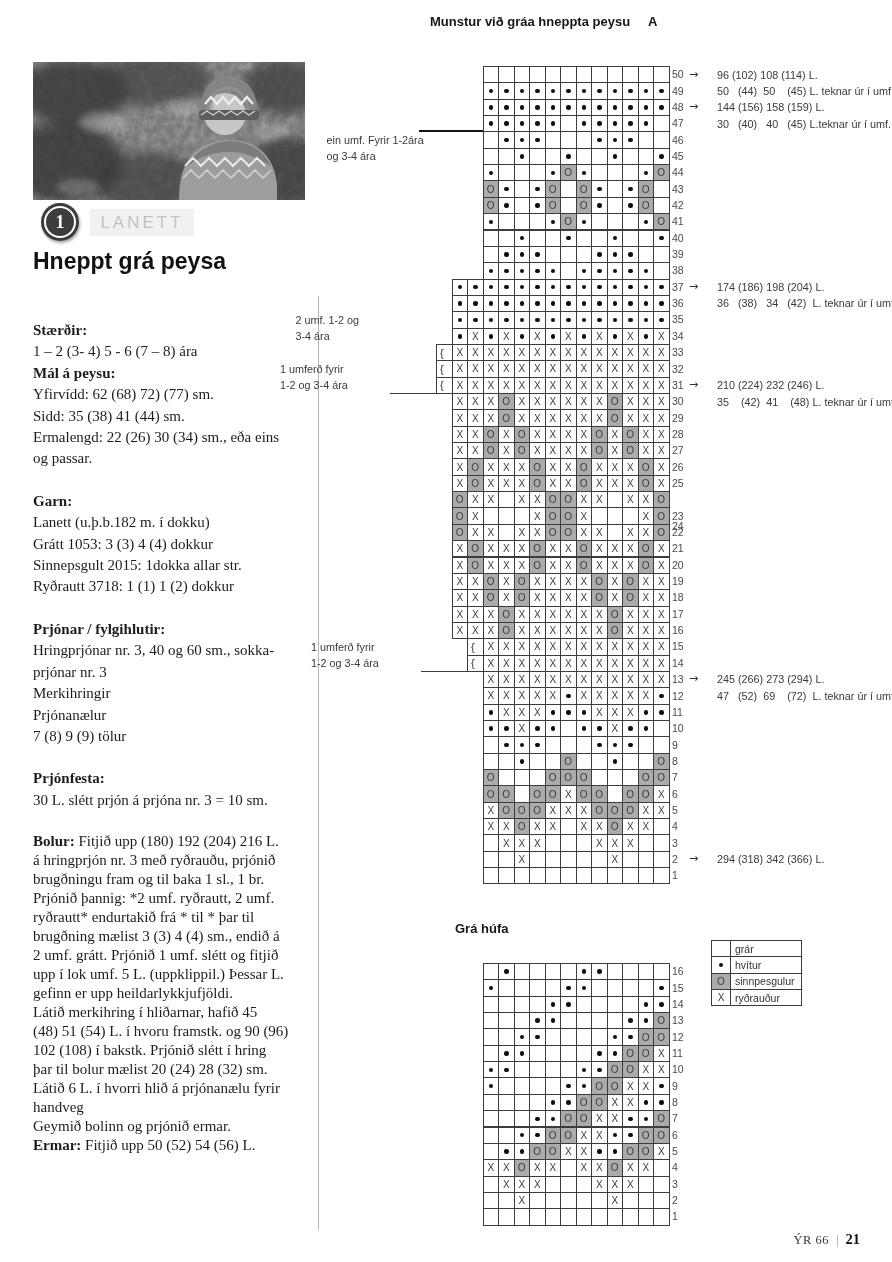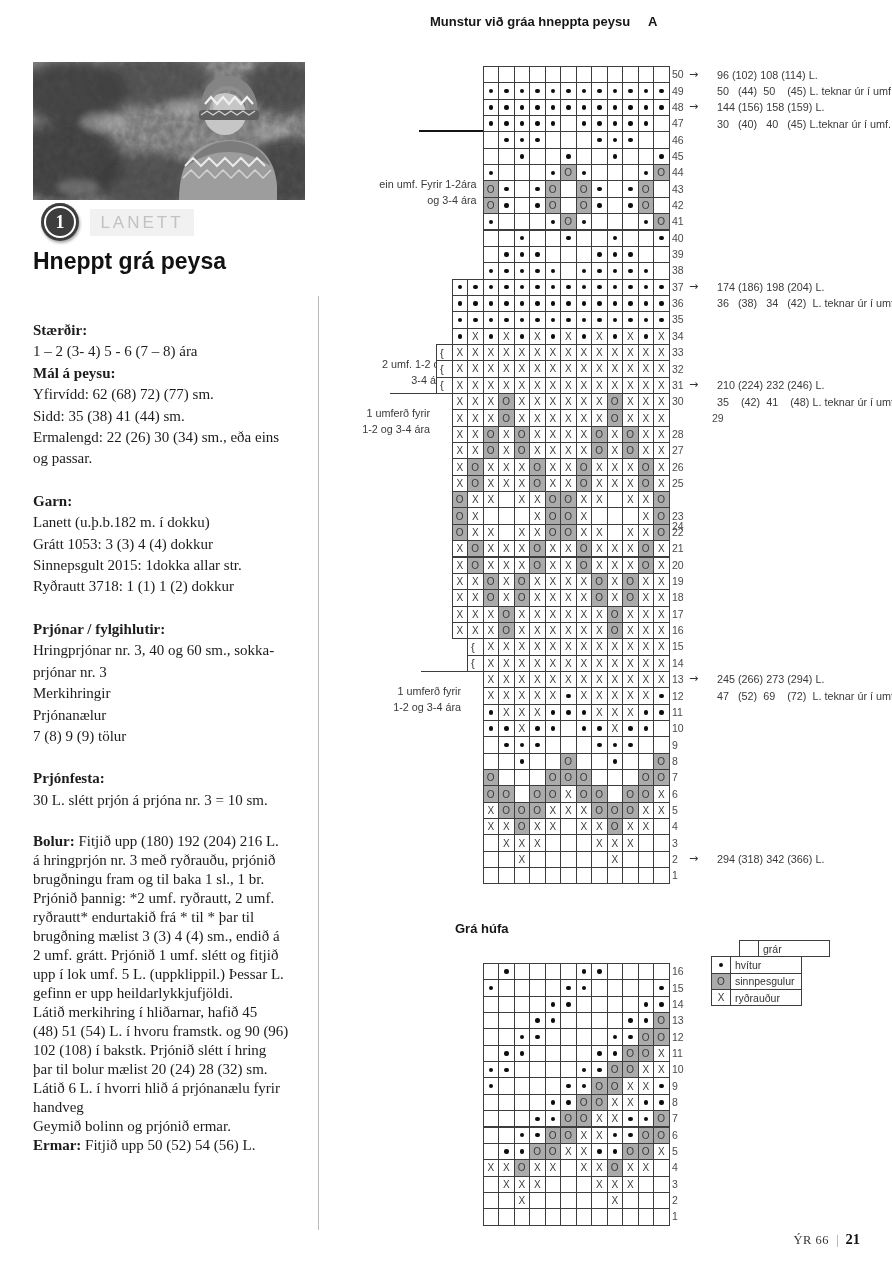--- a/index.html
+++ b/index.html
@@ -29,21 +29,21 @@
         font-family:"Liberation Sans",sans-serif;font-size:10px;color:#3b3b3b;}
   .cell.gray{background:#ababab;}
   .cell.brace{border-color:#3d3d3d;background:#fff;font-size:11px;color:#333;justify-content:flex-start;padding-left:3px;}
   .dot{width:4.5px;height:4.5px;border-radius:50%;background:#0d0d0d;}
   .rownum{position:absolute;left:672px;width:16px;font-family:"Liberation Sans",sans-serif;
           font-size:10.5px;color:#4a4a4a;}
   .arrow{position:absolute;left:689px;font-family:"DejaVu Sans",sans-serif;font-size:11px;color:#333;}
   .rtext{position:absolute;left:717px;font-family:"Liberation Sans",sans-serif;font-size:10.8px;
          color:#3a3a3a;white-space:pre;}
   .ltext{position:absolute;font-family:"Liberation Sans",sans-serif;font-size:10.8px;color:#3a3a3a;
-         text-align:right;white-space:nowrap;margin-top:44px;}
+         white-space:nowrap;}
   .marker-line{position:absolute;height:2px;background:#141414;}
   .marker-line.thin{height:1.2px;background:#3d3d3d;}
   
   .legend-row{position:absolute;display:flex;}
   .leg-label{box-sizing:border-box;width:72px;height:17.3px;margin-left:-1px;border:1px solid #3d3d3d;
          display:flex;align-items:center;padding-left:4px;font-family:"Liberation Sans",sans-serif;
          font-size:10.5px;color:#333;background:#fff;}
   .leg-sym{box-sizing:border-box;width:20px;height:17.3px;border:1px solid #3d3d3d;background:#fff;
          display:flex;align-items:center;justify-content:center;font-family:"Liberation Sans",sans-serif;
          font-size:10px;color:#3b3b3b;}
@@ -797,21 +797,21 @@
       <div class="cell">X</div>
       <div class="cell">X</div>
       <div class="cell">X</div>
       <div class="cell">X</div>
       <div class="cell">X</div>
       <div class="cell gray">O</div>
       <div class="cell">X</div>
       <div class="cell">X</div>
       <div class="cell">X</div>
     </div>
-    <div class="rownum" style="top: 411.55px; margin-left: 40px;">29</div>
+    <div class="rownum" style="top: 411.55px;">29</div>
     <div class="chart-row" style="top: 425.7px; left: 451.5px;">
       <div class="cell">X</div>
       <div class="cell">X</div>
       <div class="cell gray">O</div>
       <div class="cell">X</div>
       <div class="cell gray">O</div>
       <div class="cell">X</div>
       <div class="cell">X</div>
       <div class="cell">X</div>
       <div class="cell">X</div>
@@ -1636,21 +1636,21 @@
       <div class="cell"></div>
       <div class="cell"></div>
       <div class="cell"></div>
       <div class="cell"></div>
       <div class="cell"></div>
       <div class="cell"></div>
       <div class="cell"></div>
       <div class="cell"></div>
     </div>
     <div class="rownum" style="top: 1210.45px;">1</div>
-    <div class="legend-row" style="left: 711px; top: 940px; margin-left: 28px;">
+    <div class="legend-row" style="left: 711px; top: 940px;">
       <div class="leg-sym"></div>
       <div class="leg-label">grár</div>
     </div>
     <div class="legend-row" style="left: 711px; top: 956.3px;">
       <div class="leg-sym">
         <span class="dot"></span>
       </div>
       <div class="leg-label">hvítur</div>
     </div>
     <div class="legend-row" style="left: 711px; top: 972.6px;">

